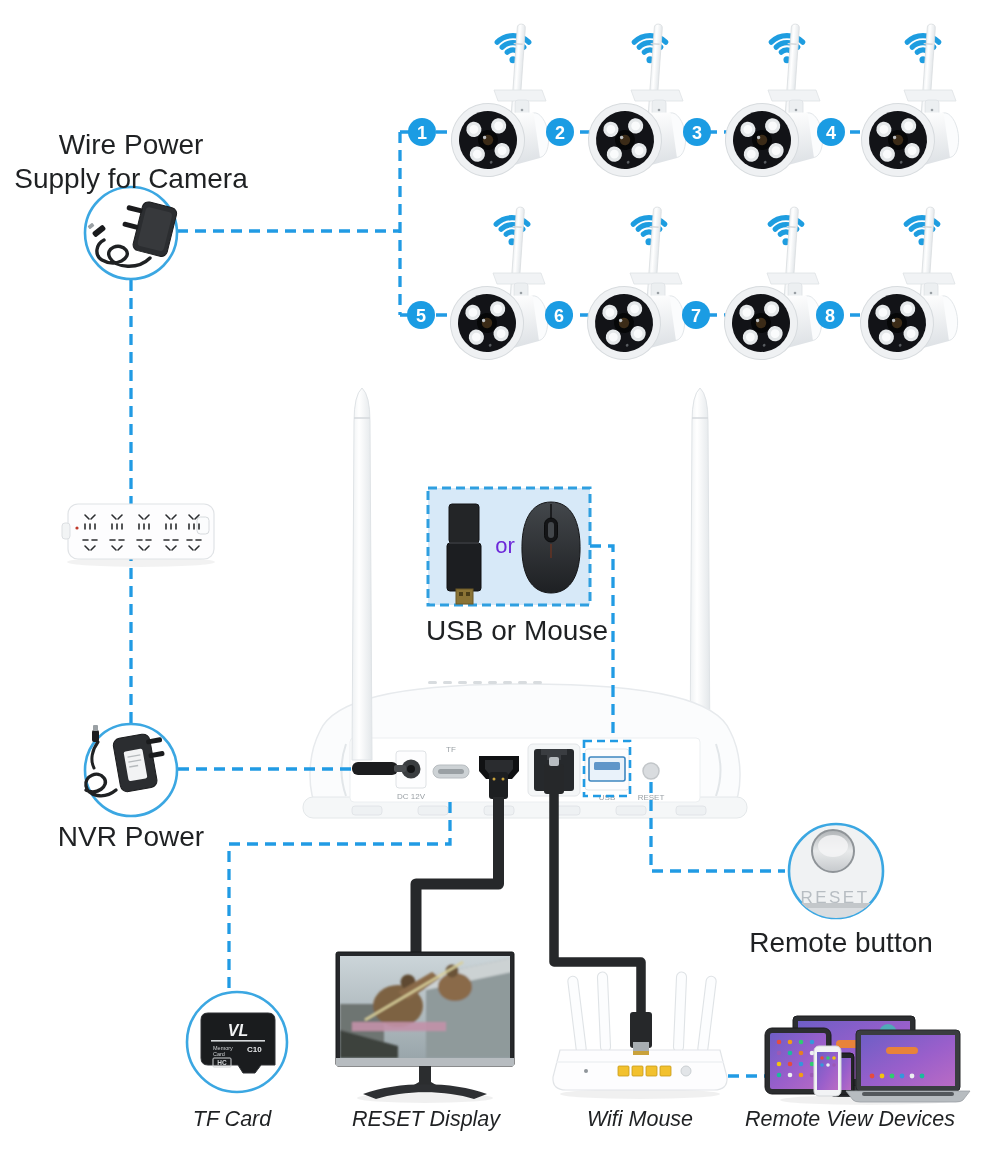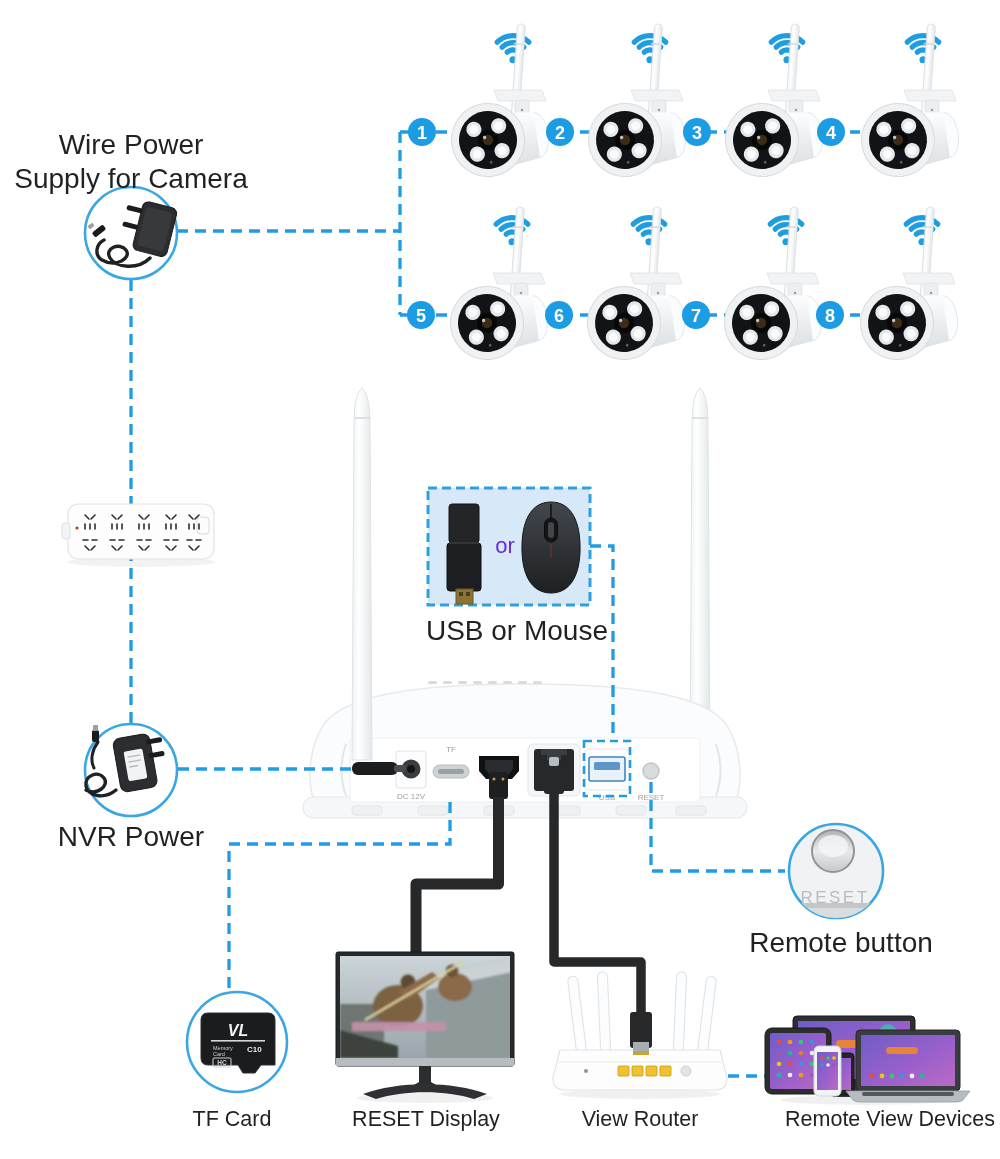--- a/index.html
+++ b/index.html
@@ -1,21 +1,21 @@
 <!DOCTYPE html>
 <html><head>
 <meta charset="utf-8">
 <style>
   html,body{margin:0;padding:0;background:#ffffff;}
   .stage{position:relative;width:1000px;height:1159px;background:#ffffff;overflow:hidden;
          font-family:"Liberation Sans",sans-serif;color:#202124;}
   .stage svg{position:absolute;left:0;top:0;}
   .lbl{position:absolute;text-align:center;color:#1f2123;line-height:1.22;}
   .lbl-main{font-size:28px;}
-  .lbl-bottom{font-size:21.5px;}
+  .lbl-bottom{font-size:21.5px;font-style:italic;}
   .lbl-or{font-size:22px;color:#6d28d9;}
 </style>
 </head>
 <body>
 
 <div class="stage">
 
 <svg width="1000" height="1159" viewBox="0 0 1000 1159">
   <defs>
     <linearGradient id="antGrad" x1="0" y1="0" x2="1" y2="0">
@@ -478,17 +478,17 @@
 <div class="lbl lbl-or" style="left:483px;top:533px;width:44px;">or</div>
 
 <div class="lbl lbl-main" style="left:408px;top:614px;width:200px;text-align:right;">USB or Mouse</div>
 
 <div class="lbl lbl-main" style="left:741px;top:926px;width:200px;">Remote button</div>
 
 <div class="lbl lbl-bottom" style="left:152px;top:1106px;width:160px;">TF Card</div>
 
 <div class="lbl lbl-bottom" style="left:336px;top:1106px;width:180px;">RESET Display</div>
 
-<div class="lbl lbl-bottom" style="left:560px;top:1106px;width:160px;">View Router</div>
-
-<div class="lbl lbl-bottom" style="left:780px;top:1106px;width:220px;">Remote View Devices</div>
+<div class="lbl lbl-bottom" style="left:560px;top:1106px;width:160px;">Wifi Mouse</div>
+
+<div class="lbl lbl-bottom" style="left:740px;top:1106px;width:220px;">Remote View Devices</div>
 
 </div>
 
 </body></html>

